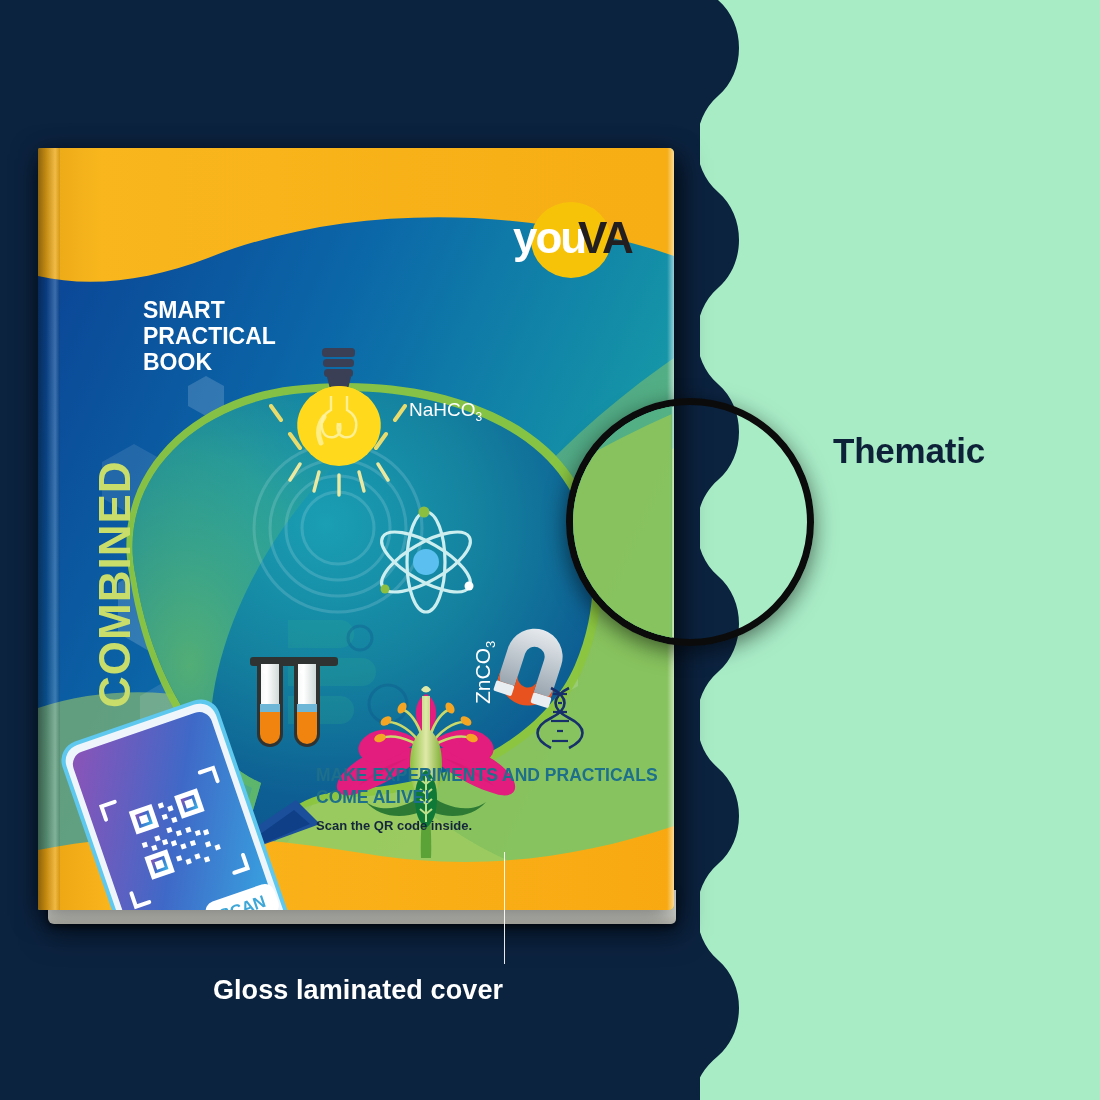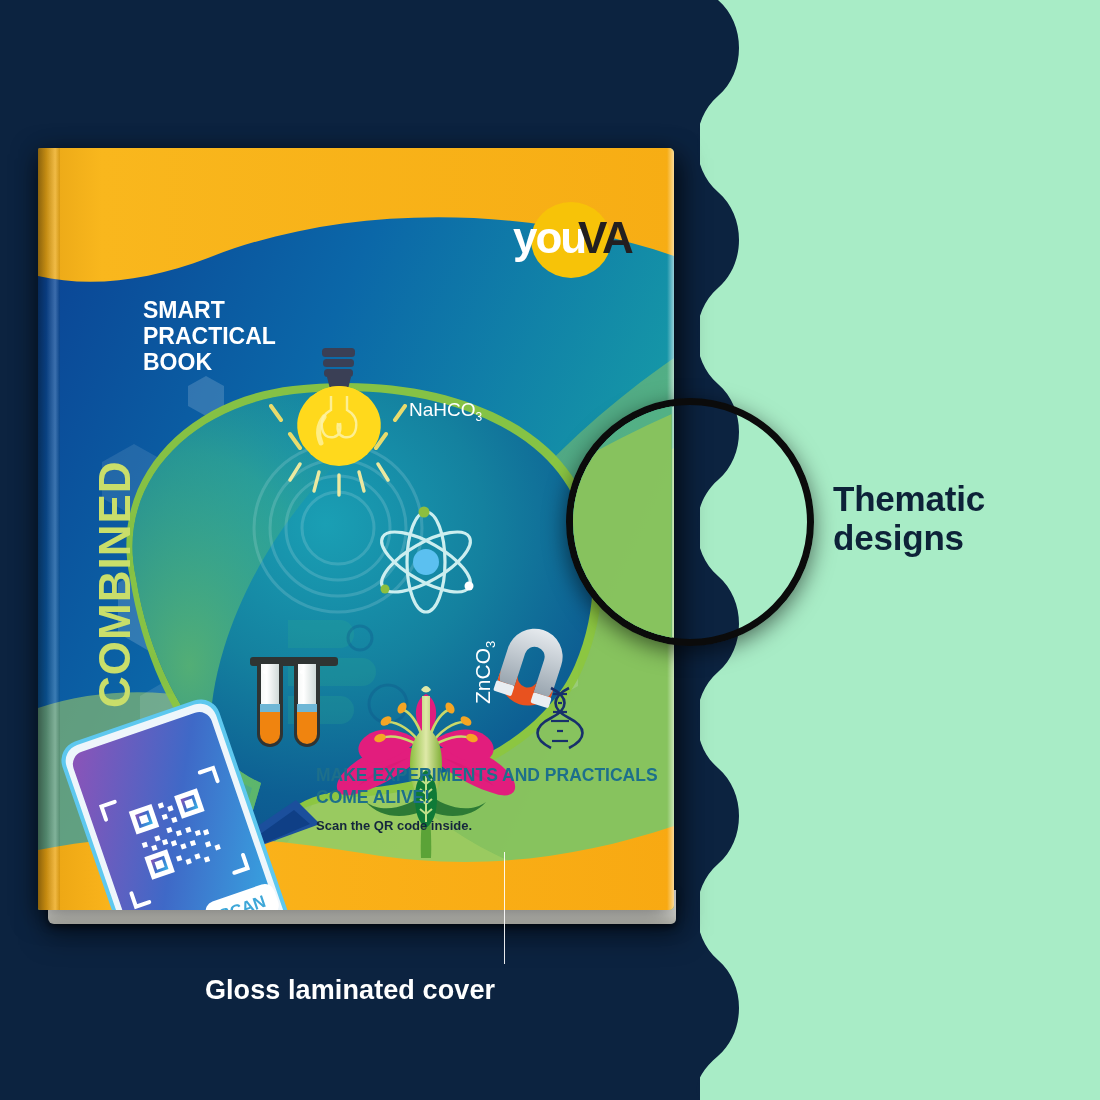--- a/index.html
+++ b/index.html
@@ -48,26 +48,26 @@
   .magnifier{
     position:absolute; left:566px; top:398px; width:248px; height:248px;
     border-radius:50%; border:7px solid #0b0b0b; overflow:hidden;
     box-shadow:0 6px 22px rgba(0,0,0,.55);
     z-index:60;
   }
   .mag-inner{ position:absolute; left:-400px; top:-420px; width:1080px; height:1280px; transform:scale(1.62); transform-origin:400px 420px; }
 
   
   .thematic{
-    position:absolute; left:833px; top:480px; width:240px;
+    position:absolute; left:833px; top:432px; width:240px;
     font-size:35px; line-height:1.10; font-weight:700; color:#0d2238;
     letter-spacing:-.2px;
   }
   .gloss-label{
-    position:absolute; left:0; top:975px; width:700px; text-align:center;
+    position:absolute; left:8px; top:975px; width:700px; text-align:center;
     font-size:27px; font-weight:700; color:#ffffff; letter-spacing:.1px;
   }
   .leader-line{
     position:absolute; left:504px; top:852px; width:1px; height:112px;
     background:#ffffff; opacity:.9;
   }
 </style>
 </head>
 <body>
 
@@ -742,19 +742,18 @@
             <text x="278" y="655">COME ALIVE!</text>
           </g>
           <text x="278" y="682" fill="#14263c" font-family="Liberation Sans, sans-serif" font-size="13" font-weight="700">Scan the QR code inside.</text>
         </g>
       </svg>
       </div>
   </div>
 
   <div class="thematic">
     <div>Thematic</div>
-    <div>designs</div>
   </div>
 
   <div class="leader-line"></div>
   <div class="gloss-label">Gloss laminated cover</div>
 
 </div>
 
 </body></html>

